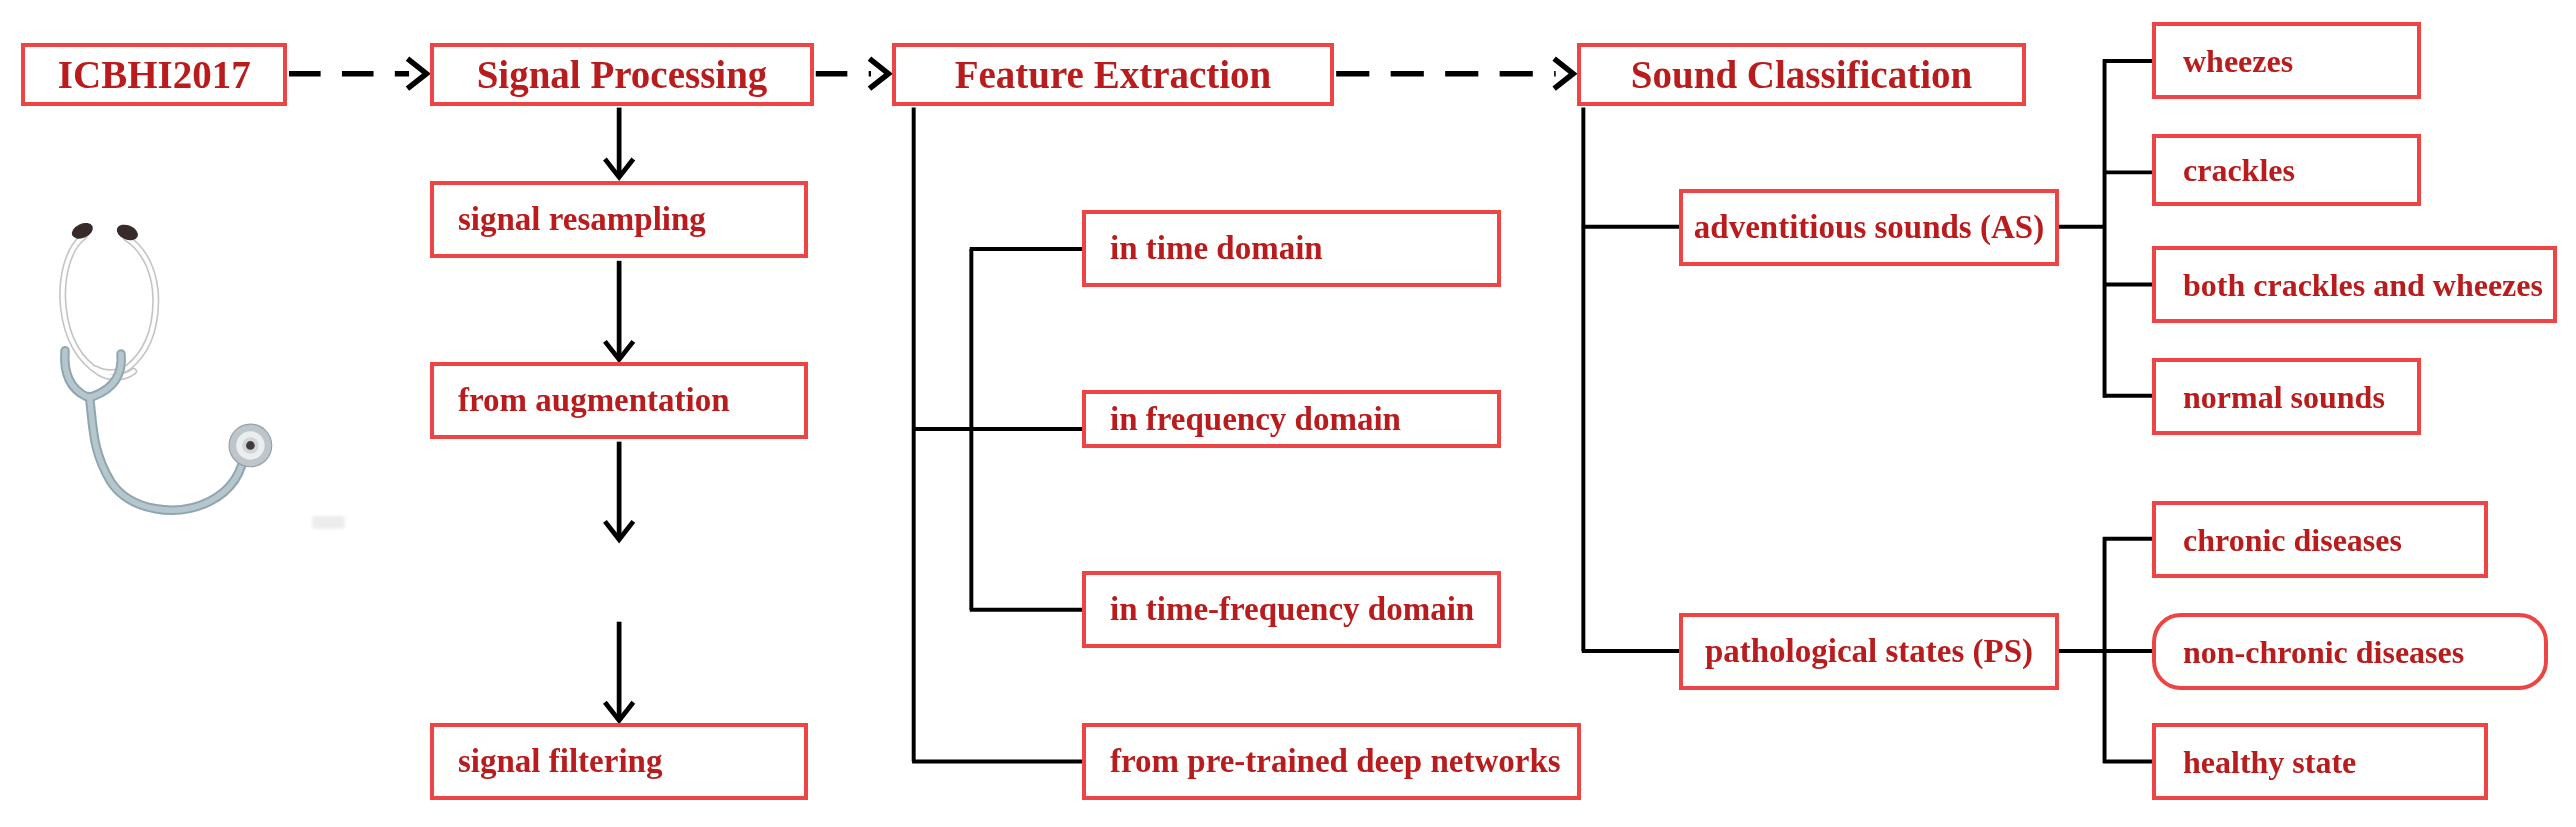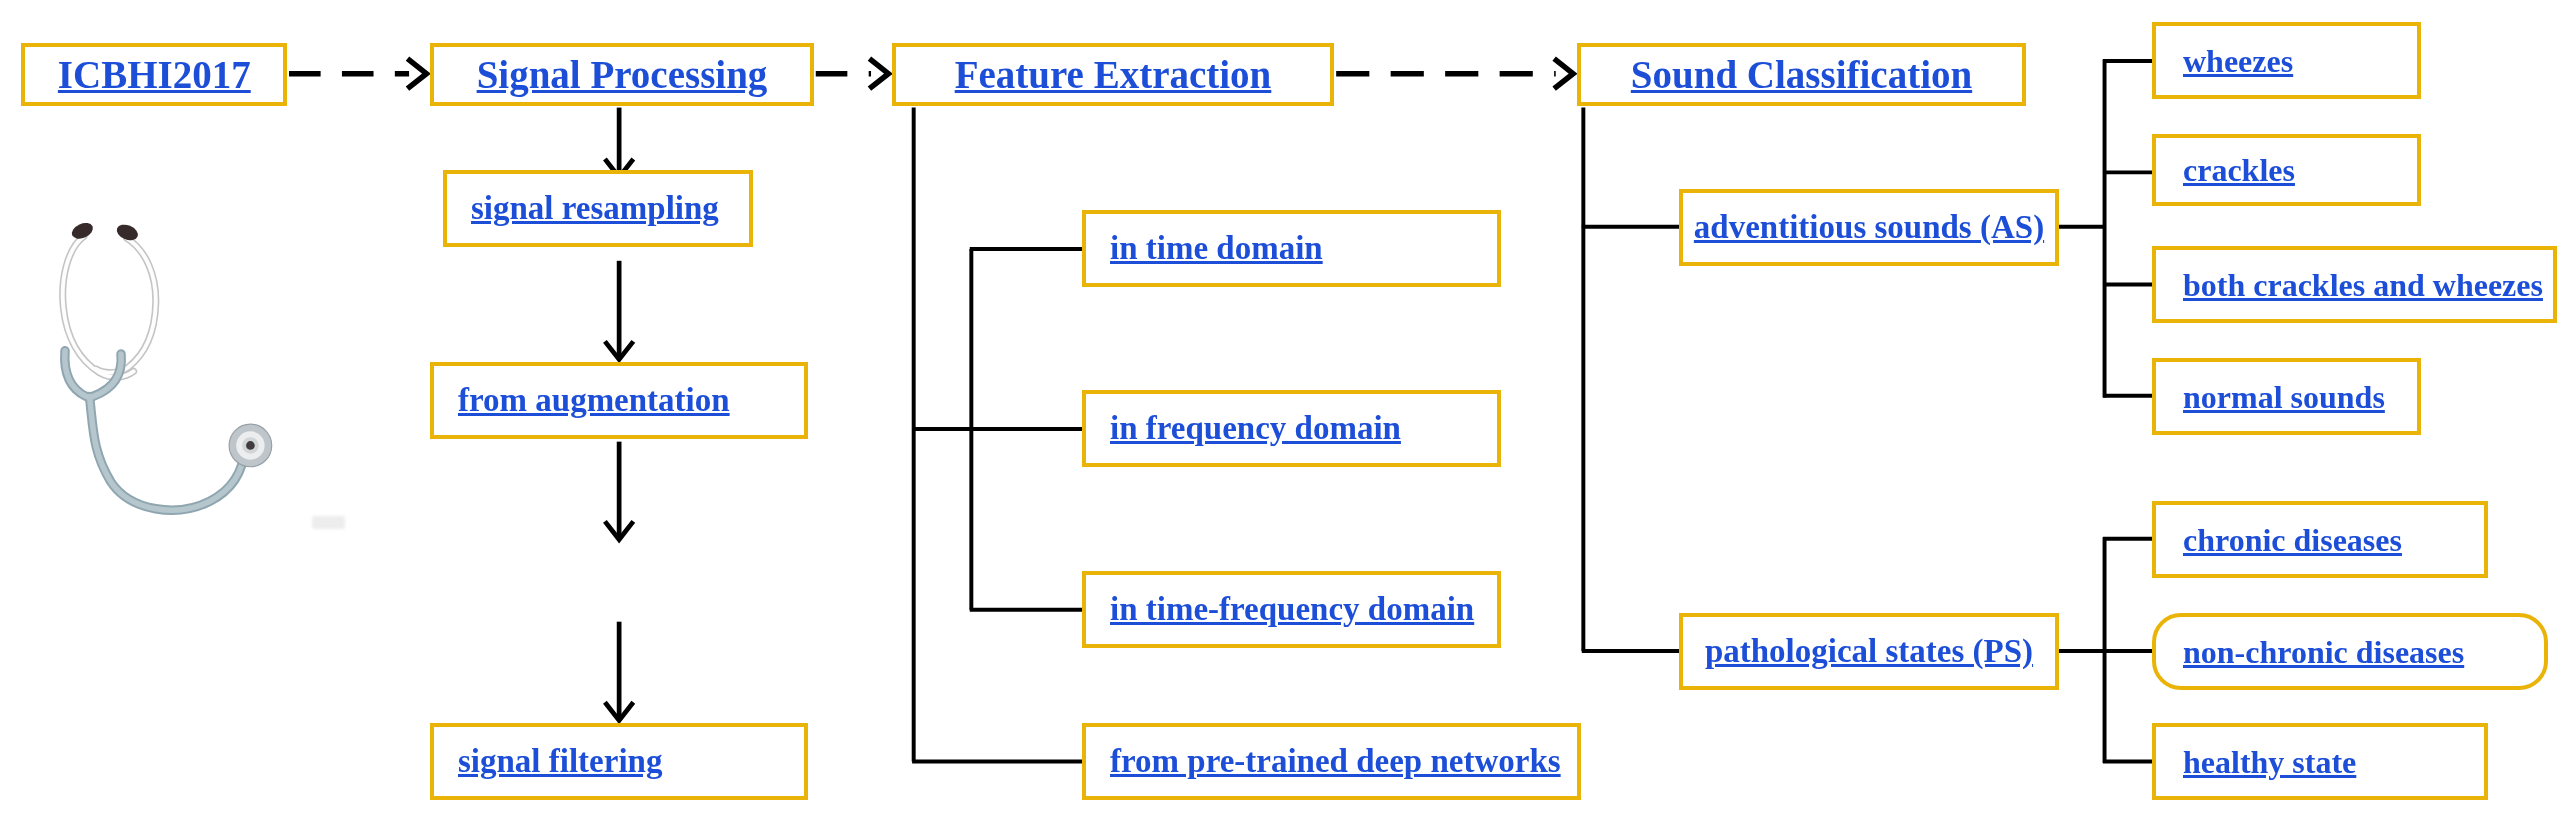--- a/index.html
+++ b/index.html
@@ -1,20 +1,20 @@
 <!DOCTYPE html>
 <html style="font-size:12.6px"><head>
 <meta charset="utf-8">
 <style>
   html,body{margin:0;padding:0;background:#ffffff;}
   #canvas{position:relative;width:2576px;height:828px;background:#ffffff;overflow:hidden;
           font-family:"Liberation Serif", serif;}
   .wires{position:absolute;left:0;top:0;width:2576px;height:828px;}
-  .node{position:absolute;box-sizing:border-box;background:#ffffff;border:4px solid #eab308;
-        display:flex;align-items:center;font-weight:bold;color:#1d4ed8;white-space:nowrap;line-height:1;text-decoration:underline;}
+  .node{position:absolute;box-sizing:border-box;background:#ffffff;border:4px solid #ef4444;
+        display:flex;align-items:center;font-weight:bold;color:#b91c1c;white-space:nowrap;line-height:1;}
   .hdr{border-width:4.7px;font-size:39px;justify-content:center;}
   .step{font-size:33px;padding-left:24px;}
   .mid{font-size:33px;justify-content:center;}
   .leaf{font-size:32px;padding-left:27px;}
   .watermark{position:absolute;left:312px;top:516px;width:33px;height:12.6px;background:#ededed;
              border-radius:2.4px;filter:blur(1.6px);}
 </style>
 </head>
 <body>
 
@@ -105,26 +105,26 @@
     </g>
   </svg>
 
   <div class="watermark"></div>
 
   <div class="node hdr" style="left:21.3px;top:43px;width:266px;height:63px;">ICBHI2017</div>
   <div class="node hdr" style="left:430px;top:43px;width:384px;height:63px;">Signal Processing</div>
   <div class="node hdr" style="left:892px;top:43px;width:442px;height:63px;">Feature Extraction</div>
   <div class="node hdr" style="left:1577px;top:43px;width:449px;height:63px;">Sound Classification</div>
 
-  <div class="node step" style="left:430px;top:170px;width:310px;height:77px;margin-left:13px;">signal resampling</div>
+  <div class="node step" style="left:430px;top:181px;width:378px;height:77px;">signal resampling</div>
   <div class="node step" style="left:430px;top:362px;width:378px;height:77px;">from augmentation</div>
   <div class="node step" style="left:430px;top:723px;width:378px;height:77px;">signal filtering</div>
 
   <div class="node step" style="left:1082px;top:210px;width:419px;height:77px;">in time domain</div>
-  <div class="node step" style="left:1082px;top:390px;width:419px;height:77px;">in frequency domain</div>
+  <div class="node step" style="left:1082px;top:390px;width:419px;height:58px;">in frequency domain</div>
   <div class="node step" style="left:1082px;top:571px;width:419px;height:77px;">in time-frequency domain</div>
   <div class="node step" style="left:1082px;top:723px;width:499px;height:77px;">from pre-trained deep networks</div>
 
   <div class="node mid" style="left:1679px;top:189px;width:380px;height:77px;">adventitious sounds (AS)</div>
   <div class="node mid" style="left:1679px;top:613px;width:380px;height:77px;">pathological states (PS)</div>
 
   <div class="node leaf" style="left:2152px;top:22px;width:269px;height:77px;">wheezes</div>
   <div class="node leaf" style="left:2152px;top:134px;width:269px;height:72px;">crackles</div>
   <div class="node leaf" style="left:2152px;top:246px;width:405px;height:77px;">both crackles and wheezes</div>
   <div class="node leaf" style="left:2152px;top:358px;width:269px;height:77px;">normal sounds</div>

